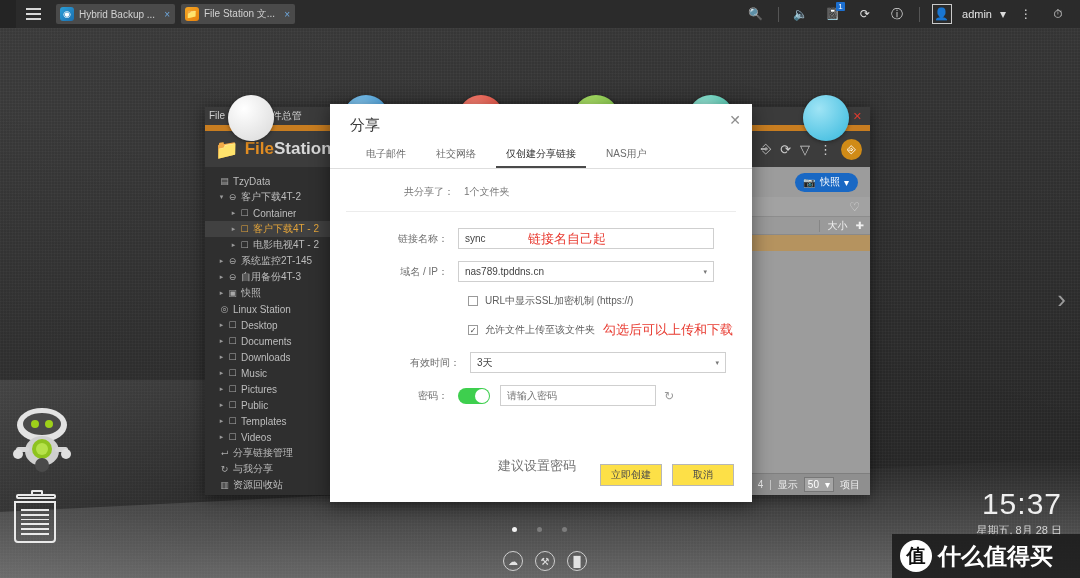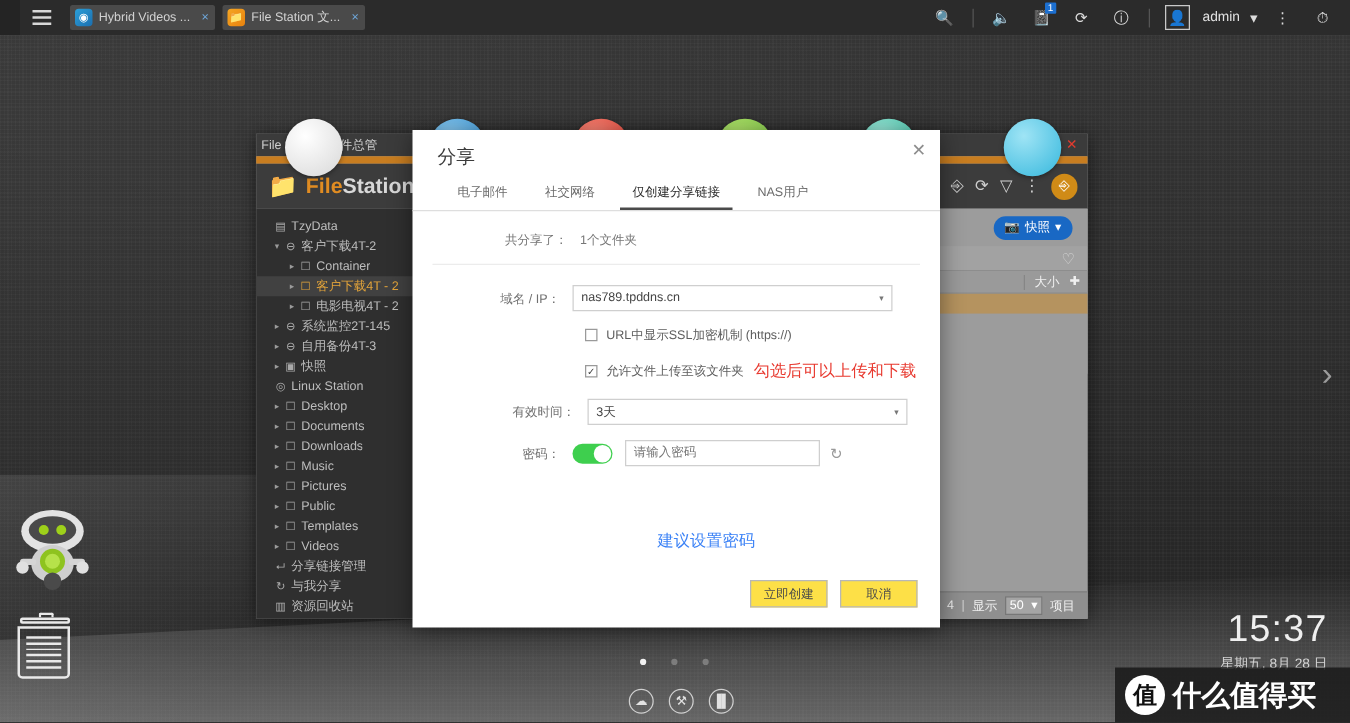--- a/index.html
+++ b/index.html
@@ -227,21 +227,21 @@
   .toggle {
     width:32px; height:16px; border-radius:8px; background:#3ecf4e; position:relative;
     flex:none; cursor:pointer; margin-right:10px;
   }
   .toggle .knob {
     position:absolute; right:1px; top:1px; width:14px; height:14px;
     border-radius:50%; background:#fff;
   }
   .refresh-ic { font-size:12px; color:#9a9a9a; margin-left:8px; cursor:pointer; }
   #annot-password {
-    position:absolute; left:196px; top:72px; color:#3b82f6; font-size:13px;
+    position:absolute; left:168px; top:72px; color:#737373; font-size:13px;
   }
   #dlg-footer {
     display:flex; justify-content:flex-end; gap:10px; padding:0 18px 16px 0;
   }
   .dlg-btn {
     min-width:62px; height:22px; border:1px solid #b7b7b7; background:#fde047;
     font-size:10px; color:#4a4a4a; display:flex; align-items:center;
     justify-content:center; cursor:pointer;
   }
 
@@ -476,20 +476,27 @@
       <div class="dlg-tab active">仅创建分享链接</div>
       <div class="dlg-tab">NAS用户</div>
     </div>
 
   <div id="dlg-sharecount">
     <span>共分享了：</span>
     <span>1个文件夹</span>
   </div>
 
   <div id="dlg-form">
+    <div class="frow">
+      <div class="flabel">链接名称：</div>
+      <div class="finput w-name">
+        <span>sync</span>
+      </div>
+      <div class="annot" style="position:absolute; left:190px;">链接名自己起</div>
+    </div>
 
     <div class="frow">
       <div class="flabel">域名 / IP：</div>
       <div class="finput w-sel">
         <span>nas789.tpddns.cn</span>
         <span class="caret">▾</span>
       </div>
     </div>
 
     <div id="checkbox-list">
@@ -532,21 +539,21 @@
 <div id="taskbar">
   <div id="taskbar-left-edge"></div>
   <div class="hamburger">
     <span></span>
       <span></span>
       <span></span>
   </div>
   <div id="taskbar-tabs" style="display: flex; align-items: center;">
       <div class="tsk-tab">
         <span class="ticon" style="background:linear-gradient(135deg,#2b9fd8,#1b6fb0)">◉</span>
-        <span class="tlabel">Hybrid Videos ...</span>
+        <span class="tlabel">Hybrid Backup ...</span>
         <span class="tclose">×</span>
       </div>
       <div class="tsk-tab">
         <span class="ticon" style="background:linear-gradient(135deg,#f5a623,#e8820e)">📁</span>
         <span class="tlabel">File Station 文...</span>
         <span class="tclose">×</span>
       </div>
     </div>
   <div id="taskbar-right">
     <div class="tb-icon">🔍</div>

